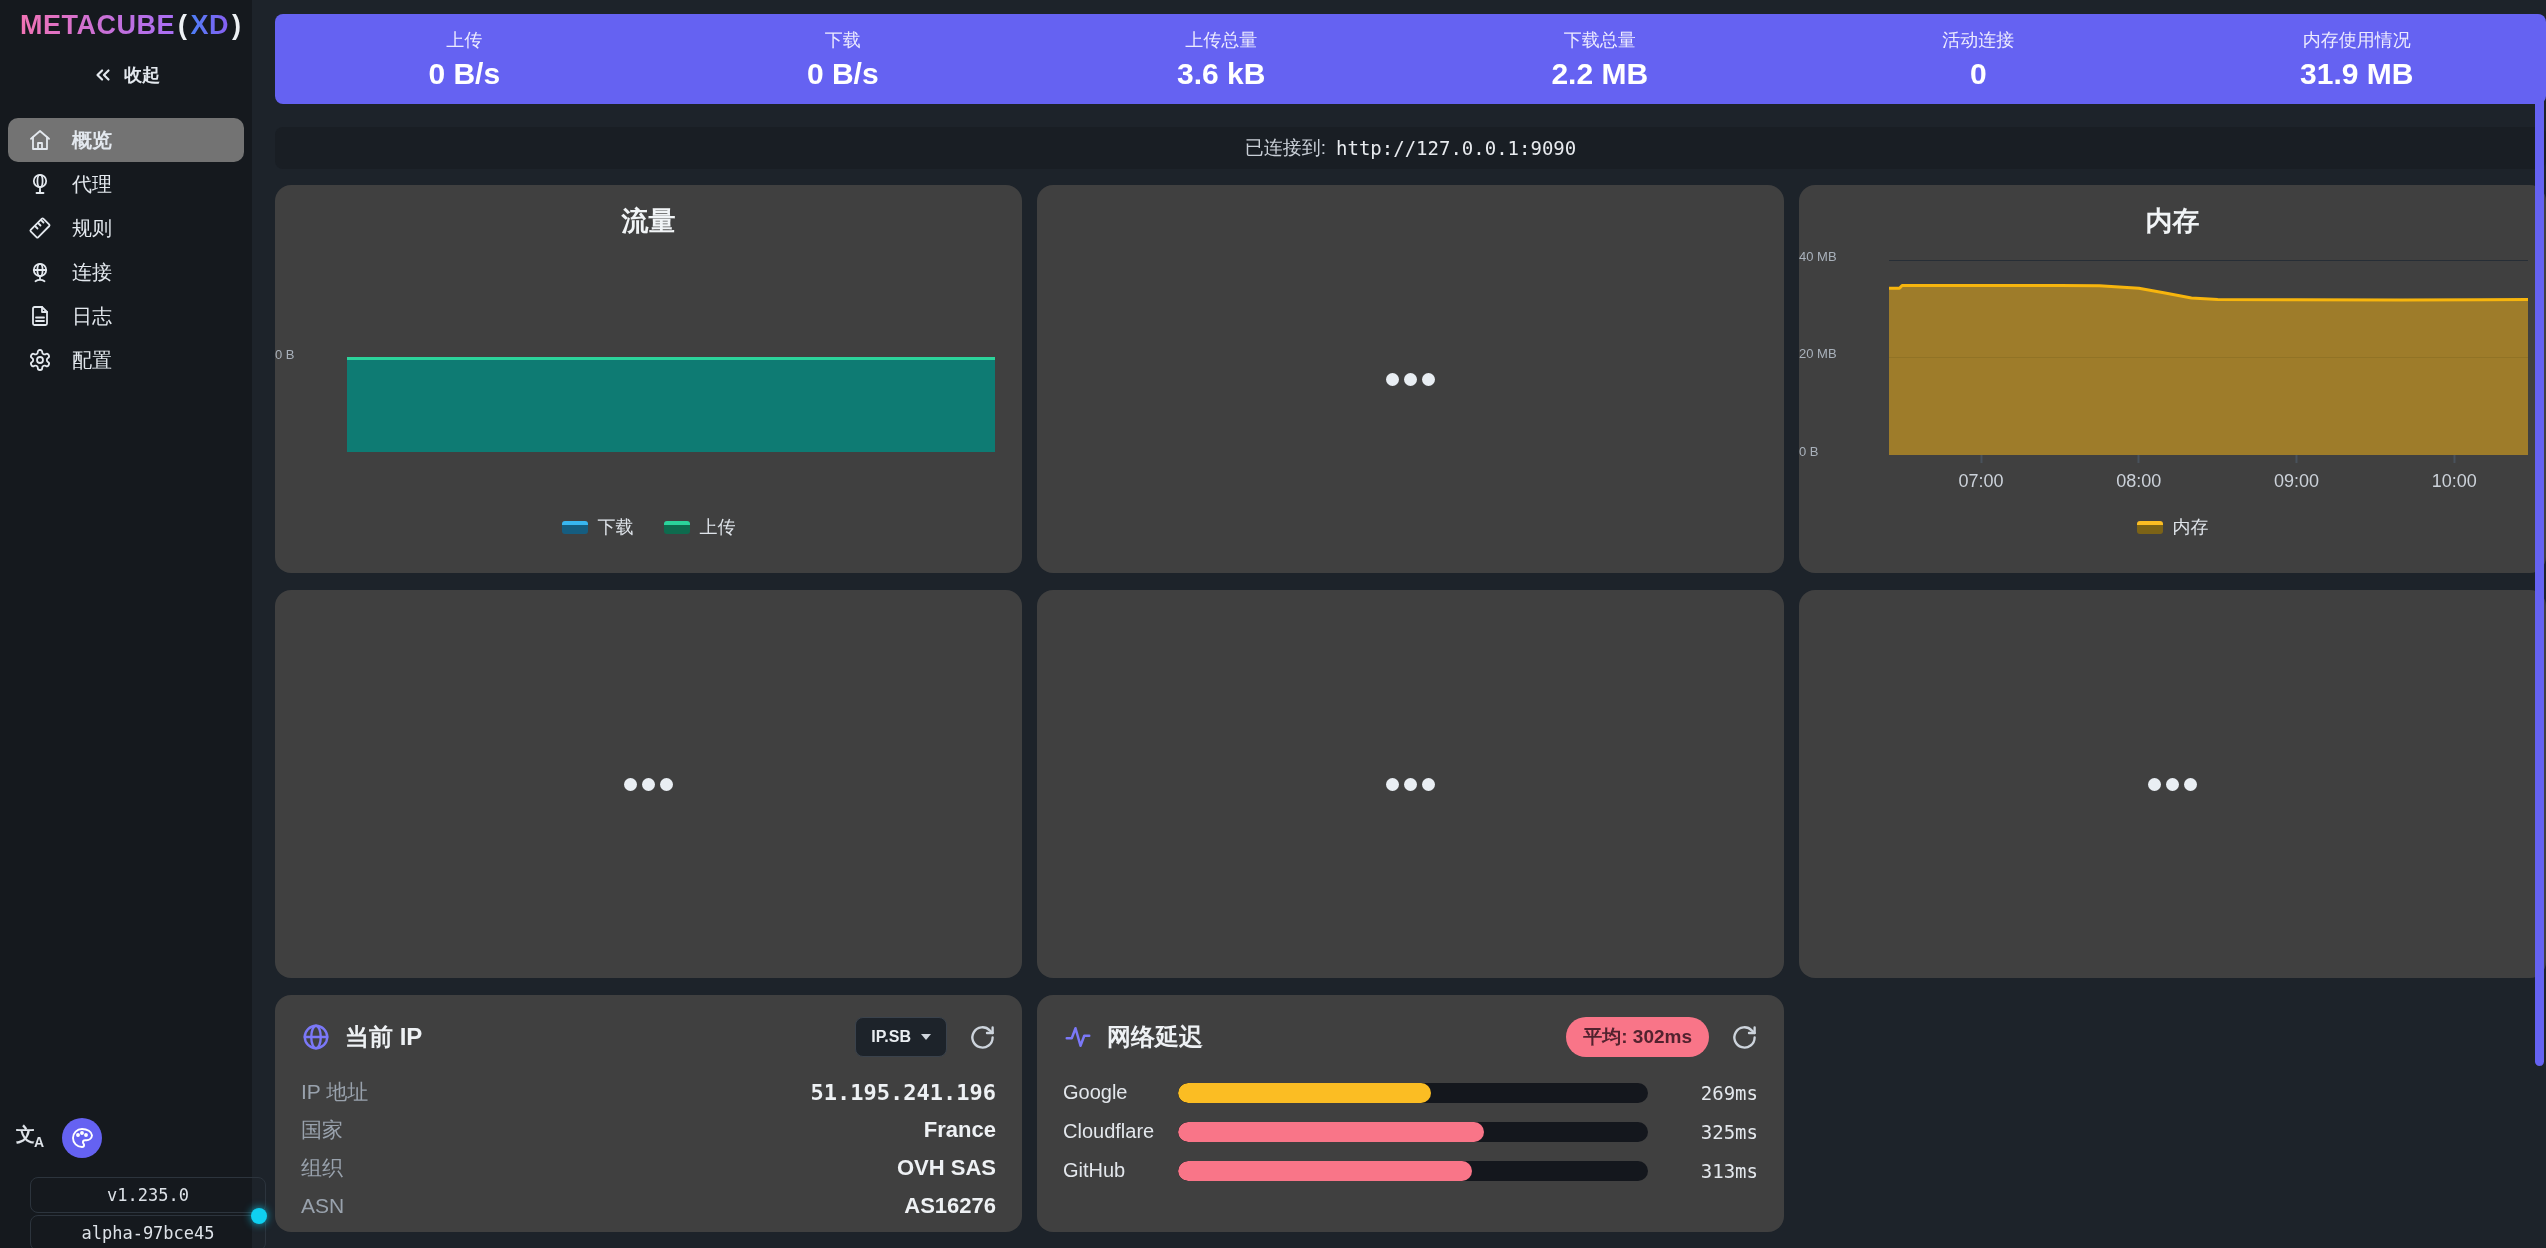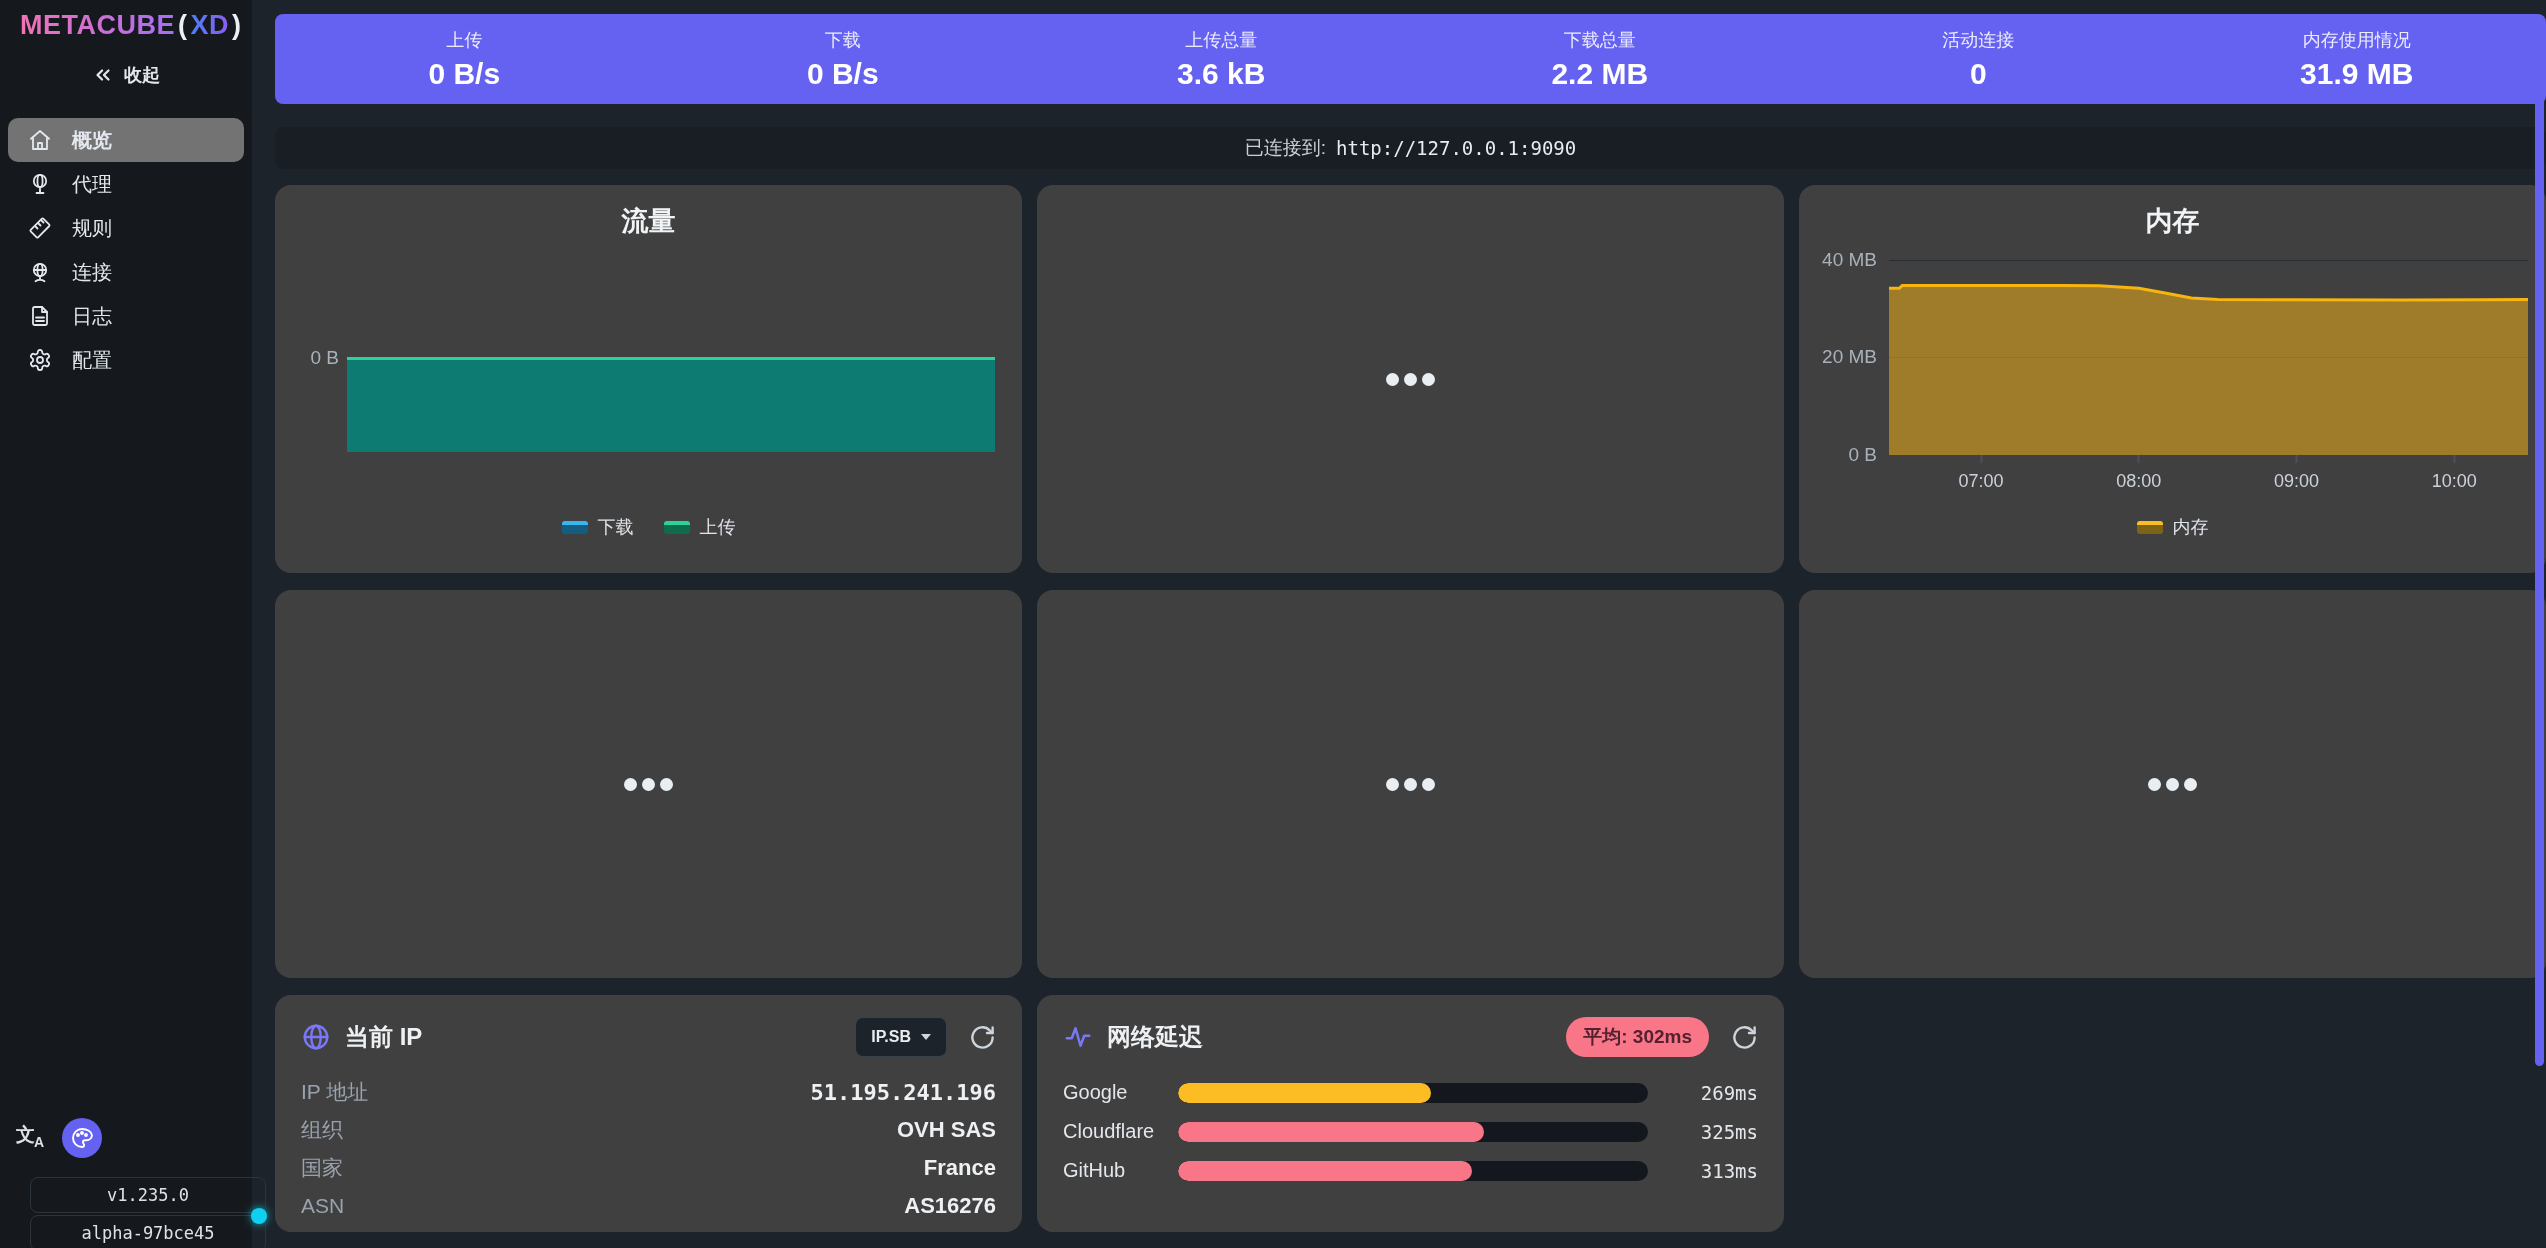--- a/index.html
+++ b/index.html
@@ -47,21 +47,21 @@
   .chart-title { position:absolute; top:18px; left:0; width:100%; text-align:center; font-size:27px; font-weight:800; color:#f1f4f6; }
   .plot-svg { position:absolute; }
   #traffic-plot { left:72px; top:80px; }
   #memory-plot { left:90px; top:75px; }
   .gridline { position:absolute; left:90px; width:639px; height:1px; background:#272e36; }
   .xaxis { position:absolute; left:0; top:0; width:100%; height:46px; }
   #traffic-xaxis { top:267px; } #memory-xaxis { top:270px; }
   .xtick { position:absolute; top:0; transform:translateX(-50%); text-align:center; }
   .xtick i { display:block; width:2px; height:8px; background:#49525c; margin:0 auto; }
   .xtick span { display:block; margin-top:8px; font-size:18px; color:#ccd2da; white-space:nowrap; }
-  .ylab { position:absolute; left:0; width:64px; text-align:right; font-size:19px; color:#a9b1bb; }
+  .ylab { position:absolute; left:0; width:64px; font-size:13px; color:#a9b1bb; }
   #traffic-ylab0 { top:162px; }
   .mem-ylab { width:78px; }
   #mem-ylab0 { top:64px; } #mem-ylab1 { top:161px; } #mem-ylab2 { top:259px; }
   .legend { position:absolute; left:0; top:330px; width:100%; display:flex; justify-content:center; gap:30px; }
   .legend-item { display:flex; align-items:center; gap:10px; font-size:18px; color:#dfe4ea; }
   .sw { width:26px; height:13px; border-radius:3px; }
   .sw-dl { background:linear-gradient(180deg,#38b6f0 0 32%,#155d80 32% 100%); }
   .sw-ul { background:linear-gradient(180deg,#2bd39b 0 32%,#0e6b4e 32% 100%); }
   .sw-mem { background:linear-gradient(180deg,#fbbd23 0 32%,#7c6316 32% 100%); }
 
@@ -325,26 +325,26 @@
               <path d="M21 3v5h-5"></path>
             </svg>
         </button>
       </span>
     </div>
     <div class="ip-row">
         <span class="k">IP 地址</span>
         <span class="v mono">51.195.241.196</span>
       </div>
     <div class="ip-row">
+        <span class="k">国家</span>
+        <span class="v">France</span>
+      </div>
+    <div class="ip-row">
         <span class="k">组织</span>
         <span class="v">OVH SAS</span>
-      </div>
-    <div class="ip-row">
-        <span class="k">国家</span>
-        <span class="v">France</span>
       </div>
     <div class="ip-row">
         <span class="k">ASN</span>
         <span class="v">AS16276</span>
       </div>
   </section>
 
   <section class="card r3 c2 info-card">
     <div class="card-hdr">
       <svg width="30" height="30" viewBox="0 0 24 24" fill="none" stroke="#7b78f8" stroke-width="2" stroke-linecap="round" stroke-linejoin="round">

